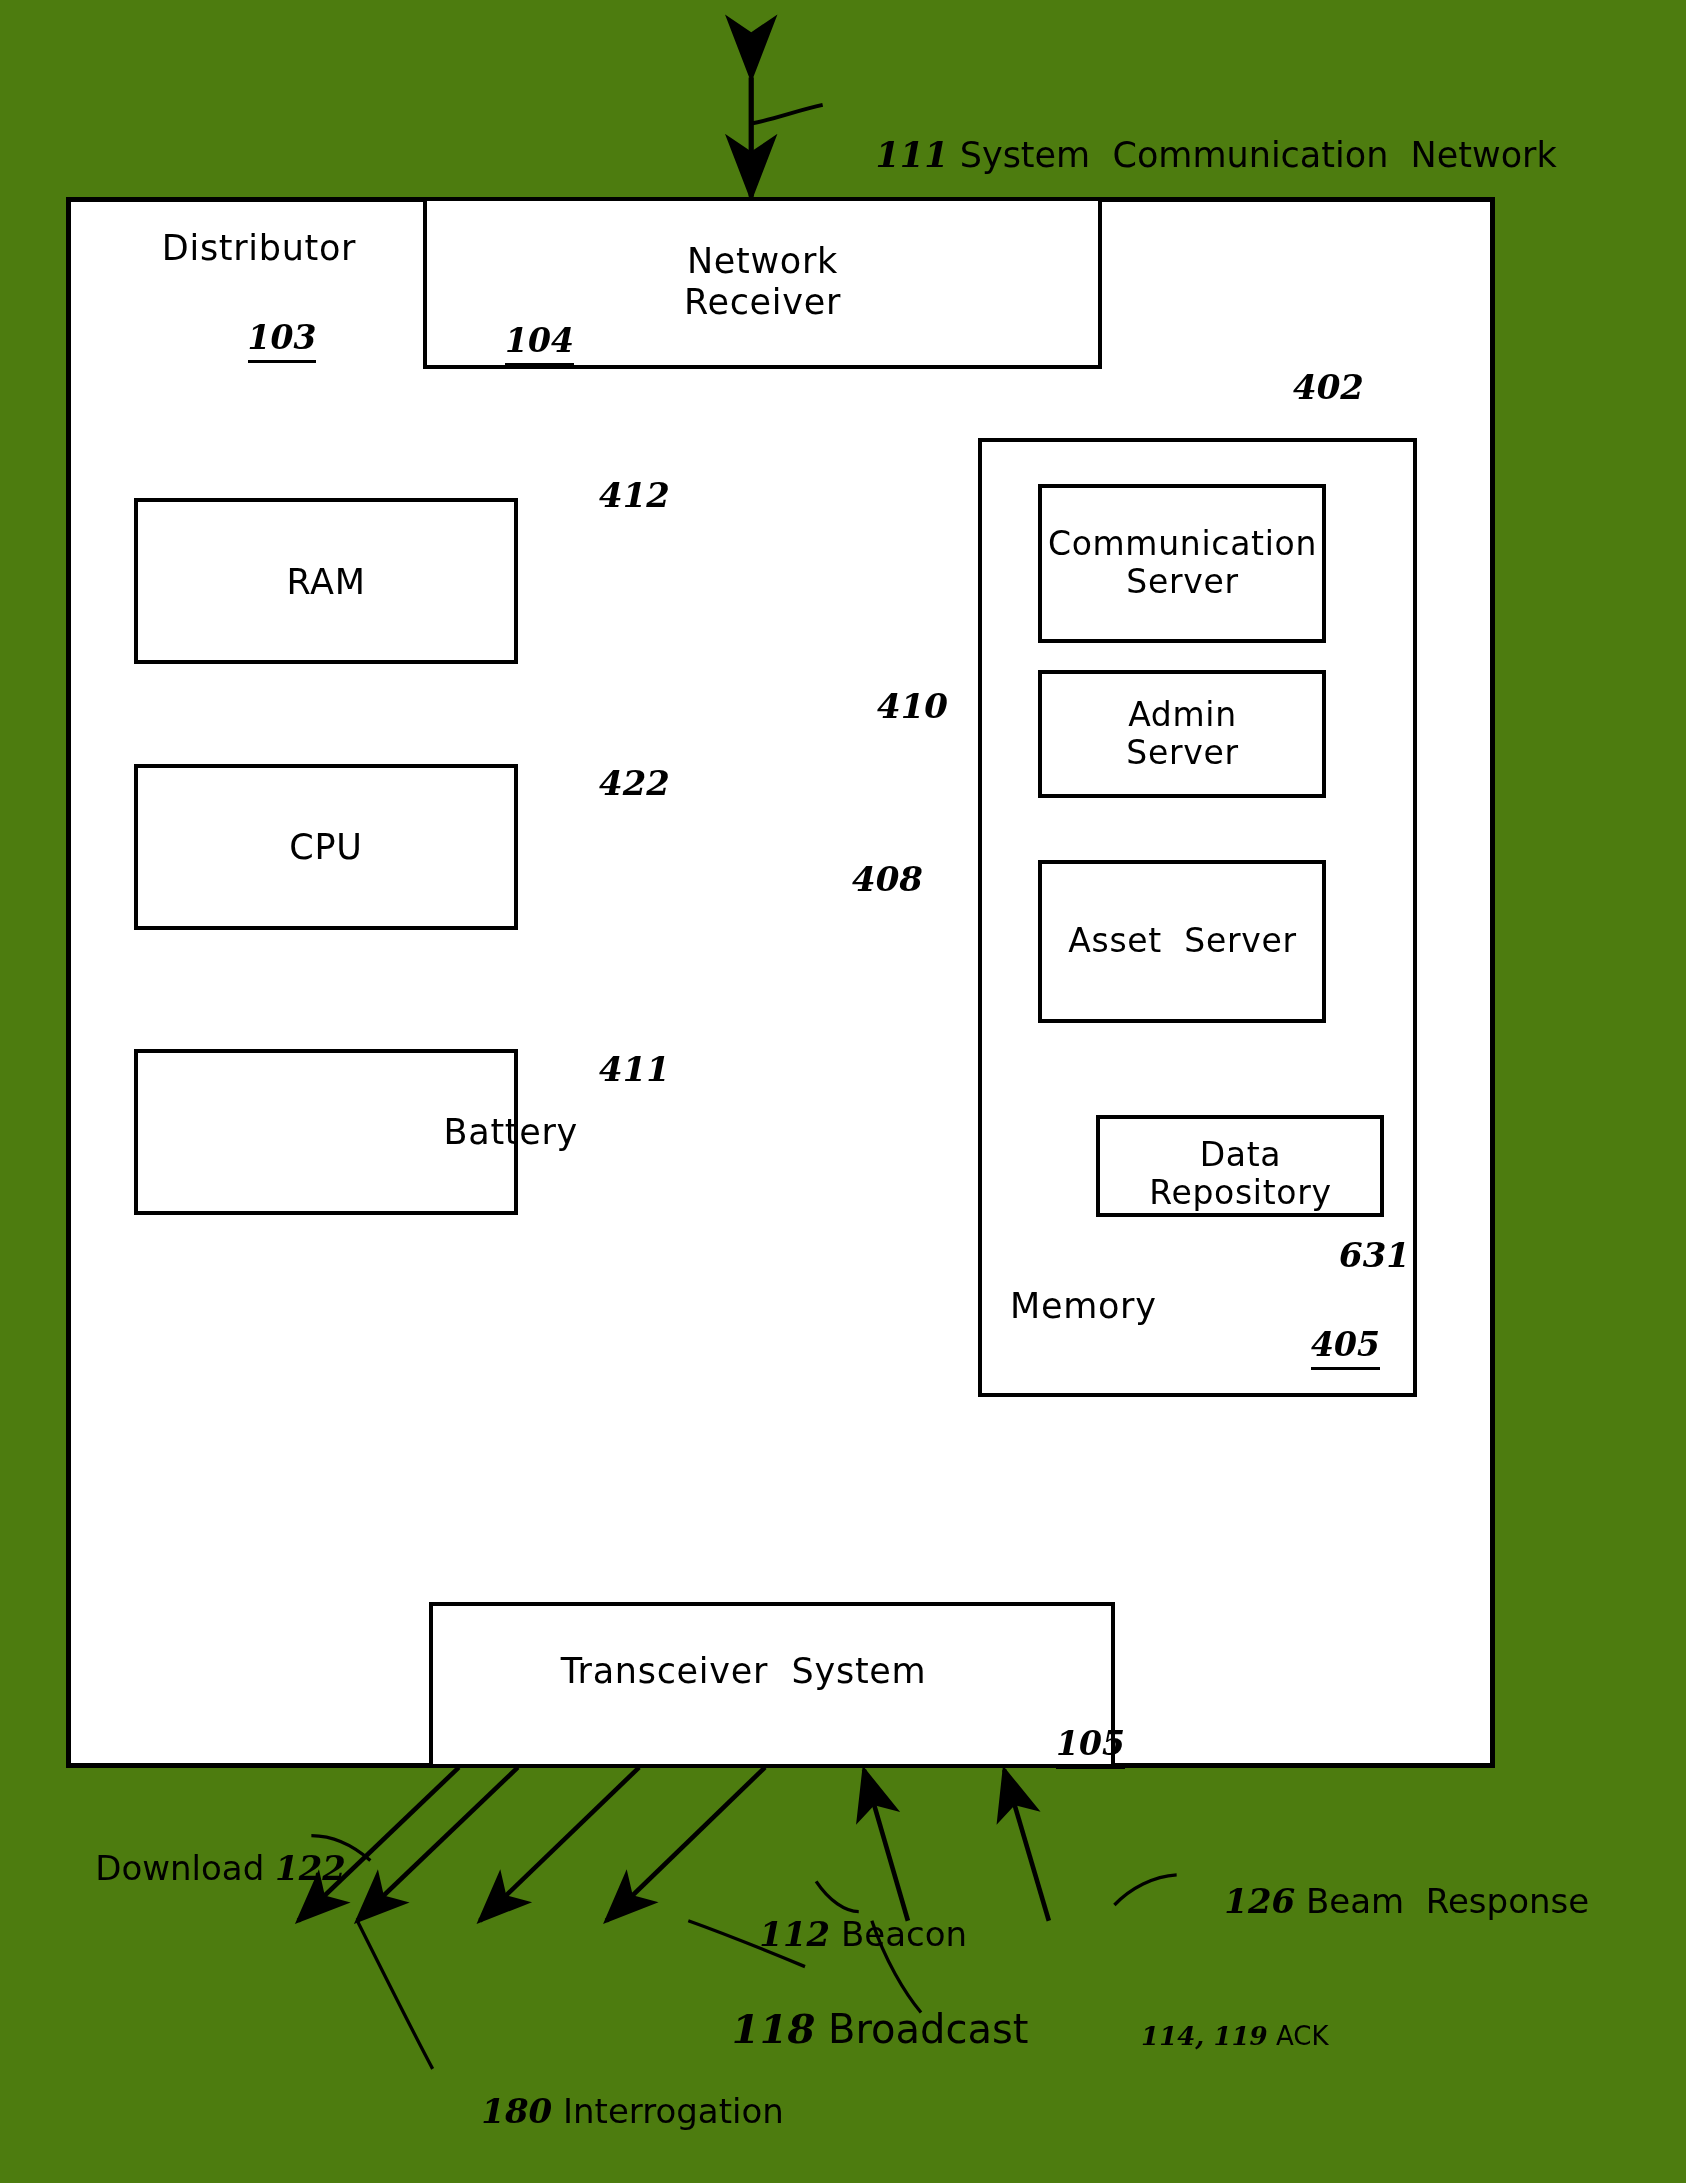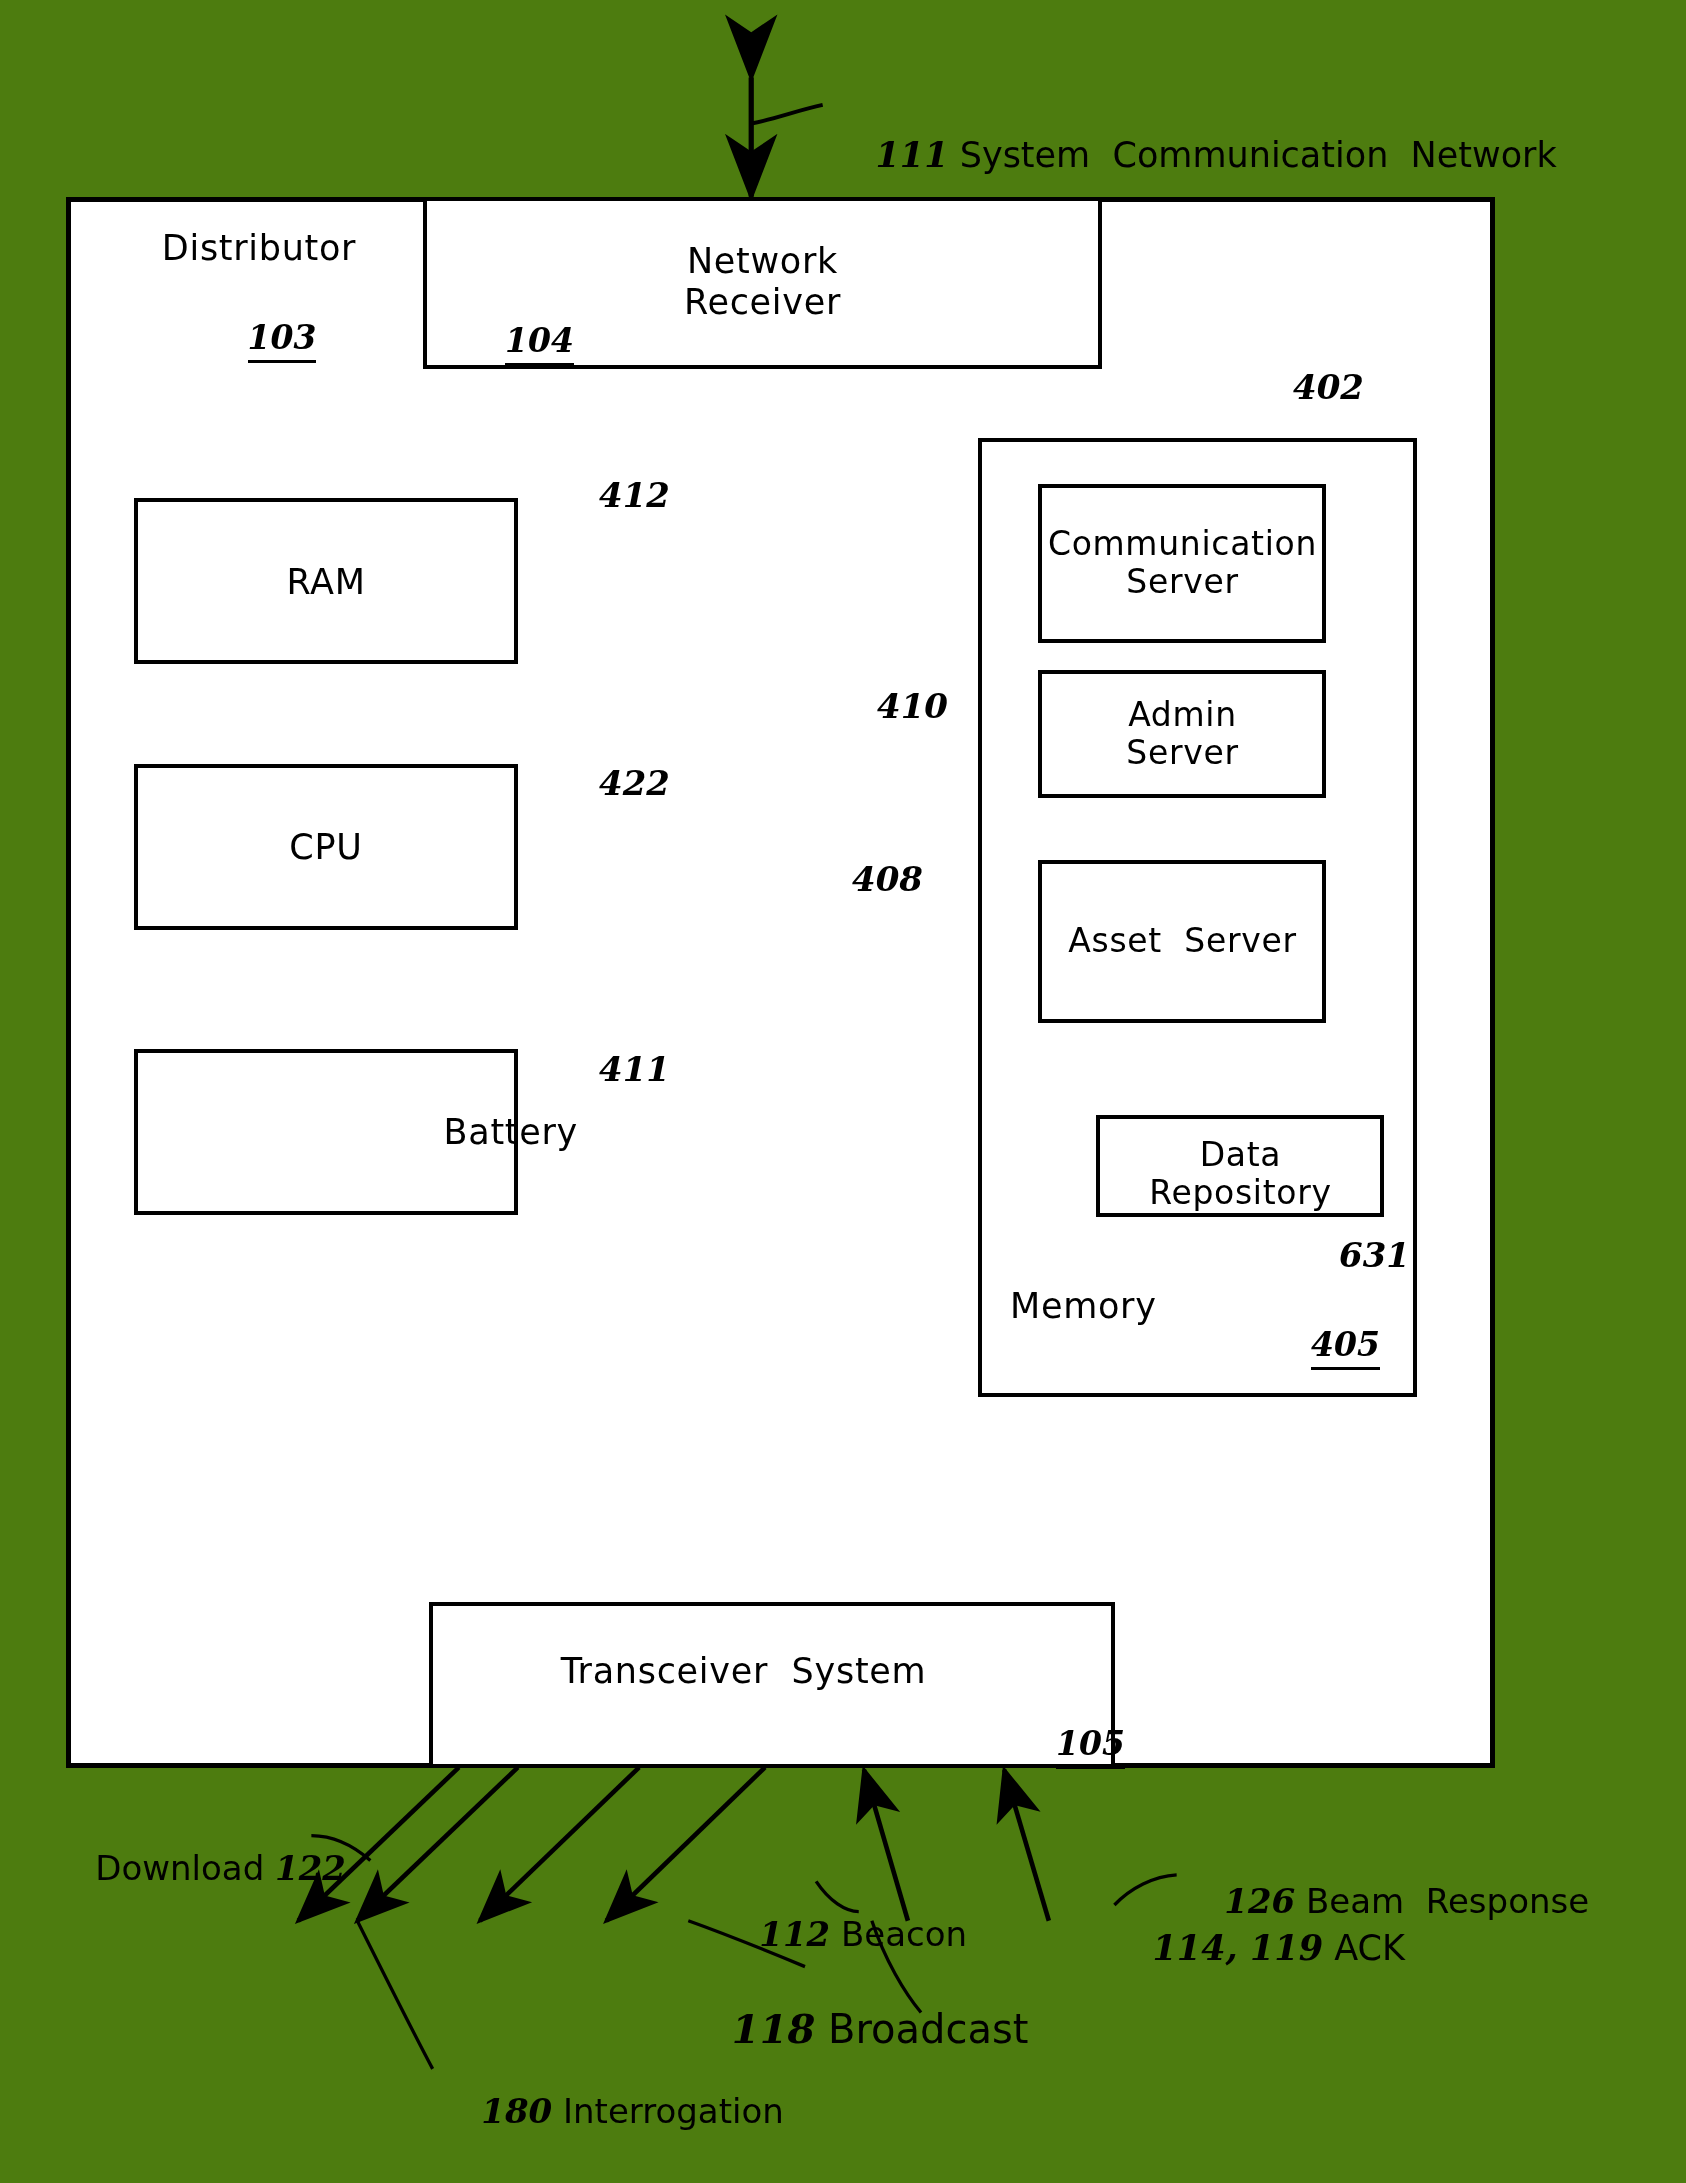--- a/index.html
+++ b/index.html
@@ -210,21 +210,21 @@
   </div>
 
   <div class="callout" style="left:716px; top:1874px; font-size:34px;">
     <span class="num">112</span><span class="cap"> Beacon</span>
   </div>
 
   <div class="callout" style="left:681px; top:1959px; font-size:40px;">
     <span class="num">118</span><span class="cap"> Broadcast</span>
   </div>
 
-  <div class="callout" style="left:1108px; top:1887px; font-size:35px;">
+  <div class="callout" style="left:1108px; top:1991px; font-size:26px;">
     <span class="num">114, 119</span><span class="cap"> ACK</span>
   </div>
 
   <div class="callout" style="left:1181px; top:1841px; font-size:34px;">
     <span class="num">126</span><span class="cap"> Beam  Response</span>
   </div>
 
 </div>
 
 

